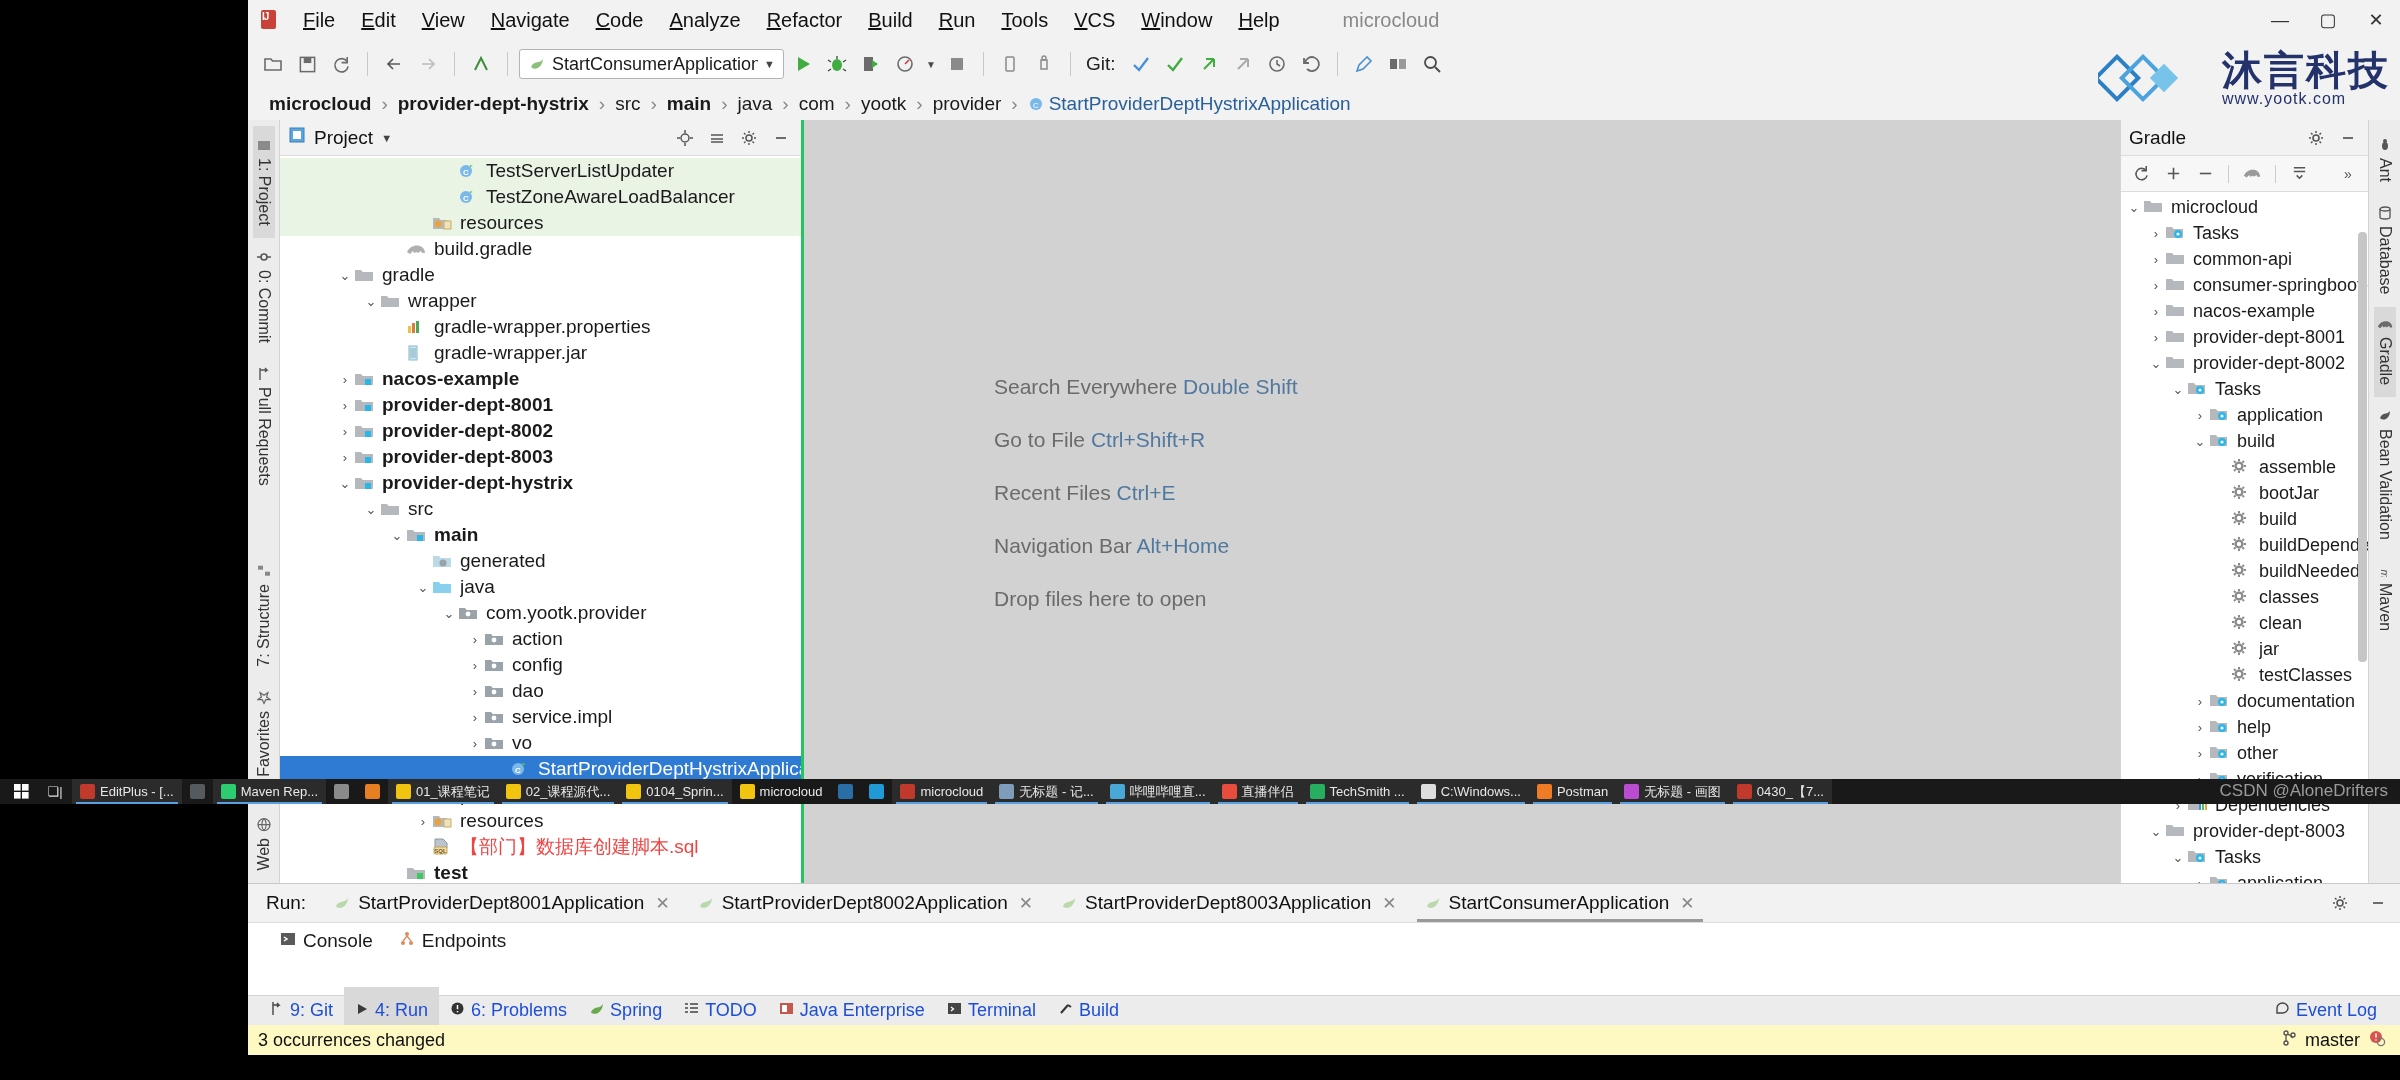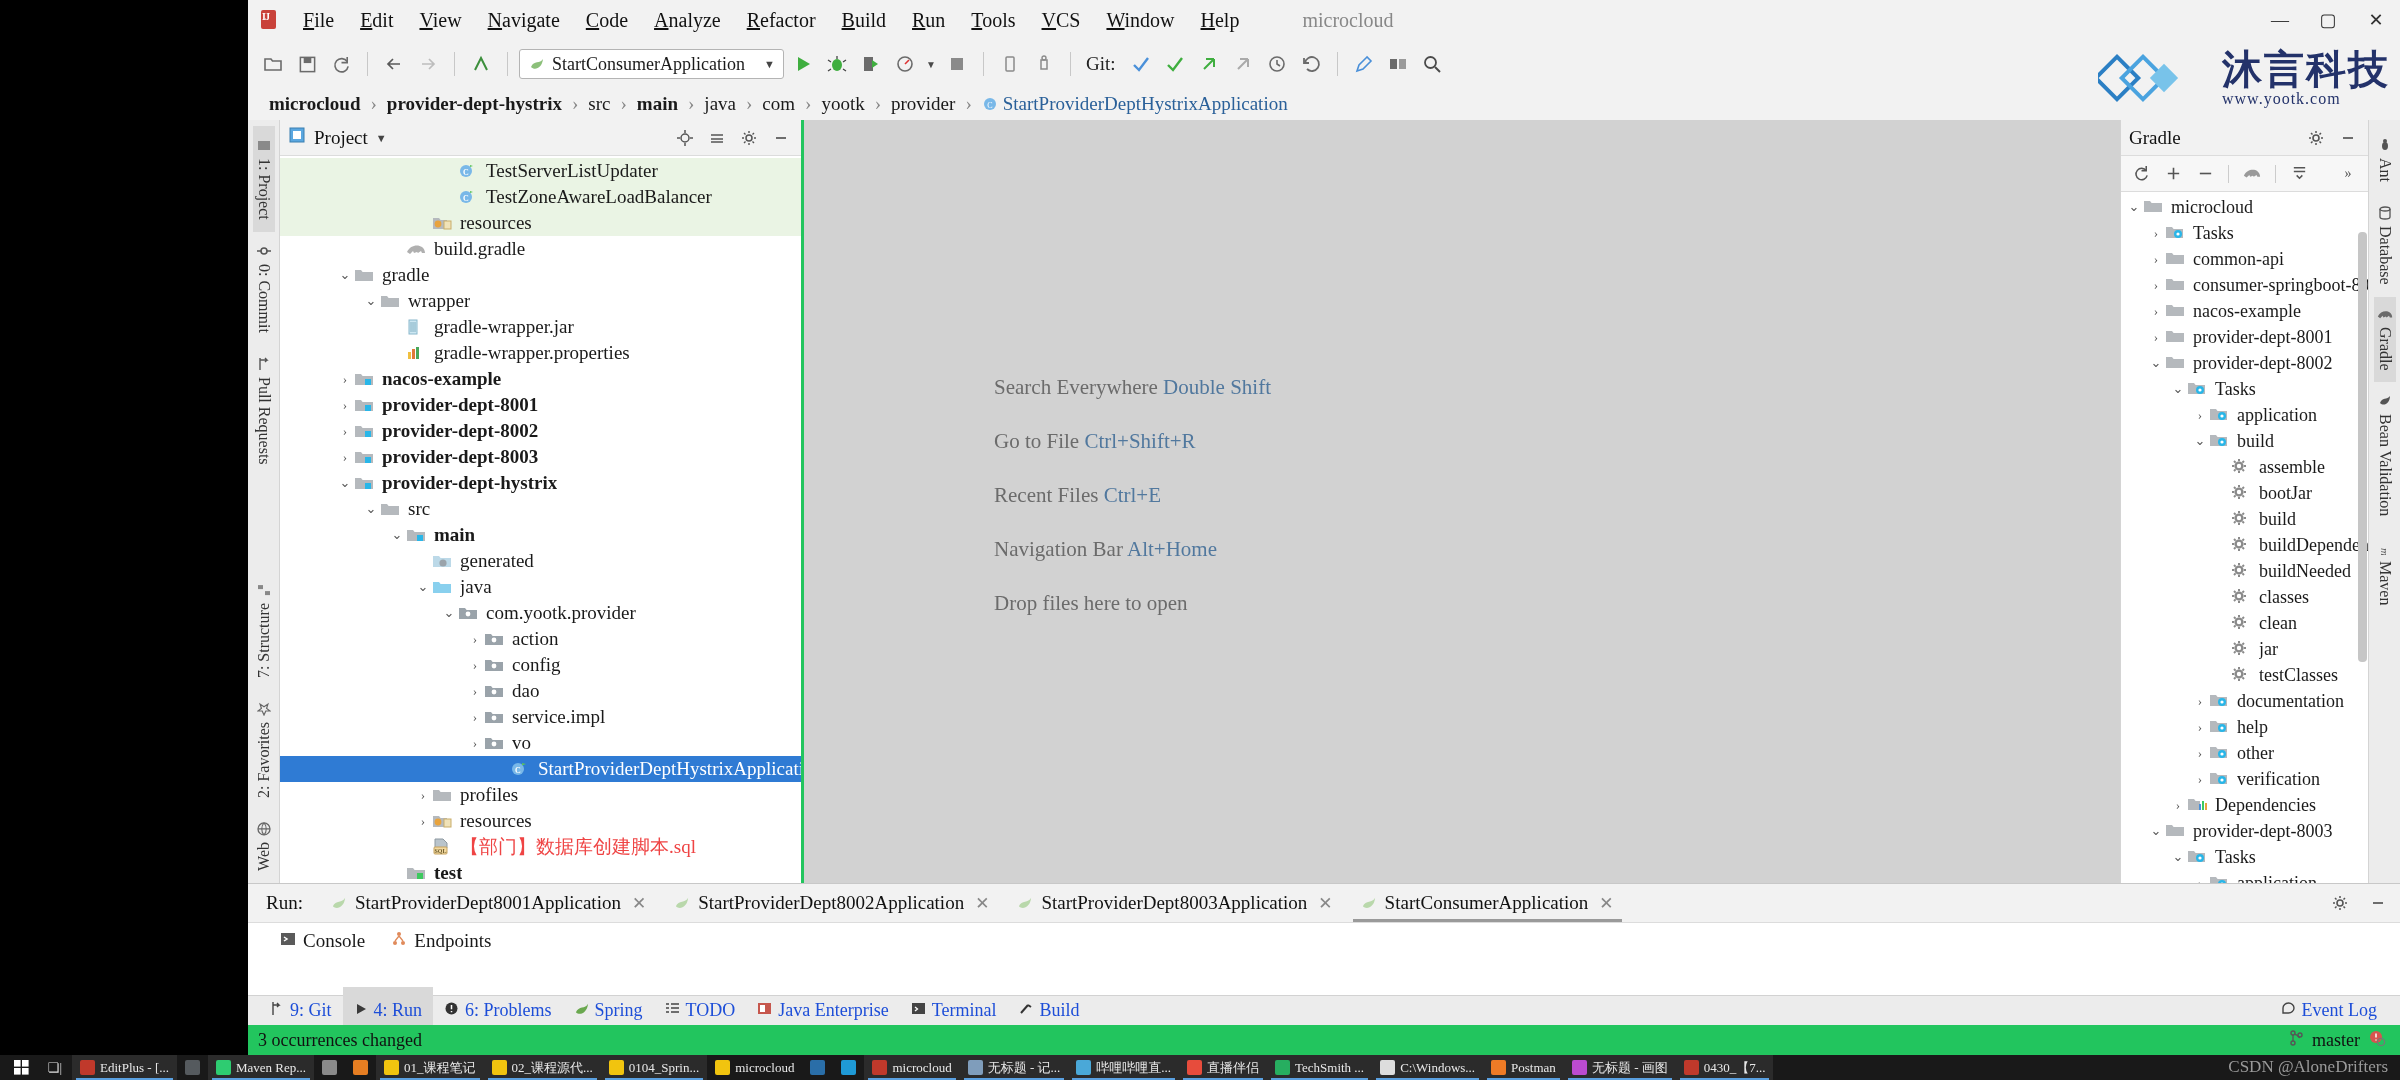--- a/index.html
+++ b/index.html
@@ -1,19 +1,19 @@
 <!DOCTYPE html>
 <html><head>
 <meta charset="utf-8">
 <style>
   * { box-sizing: border-box; margin:0; padding:0; }
   html,body { width:2400px; height:1080px; overflow:hidden; background:#000; }
   body { font-family:"Liberation Sans", sans-serif; font-size:19px; color:#1a1a1a; }
 
-  #root { position:relative; width:2400px; height:1080px;font-family:Liberation Serif, serif; }
+  #root { position:relative; width:2400px; height:804px; }
 
   
   .desk-left { position:absolute; left:0; top:0; width:248px; height:1055px; background:#000; }
 
   
   .ide { position:absolute; left:248px; top:0; width:2152px; height:1055px; background:#f2f2f2;
          display:flex; flex-direction:column; }
 
   
   .menubar { height:40px; background:#f2f2f2; display:flex; align-items:center; padding-left:10px; gap:0; position:relative;}
@@ -94,21 +94,21 @@
   .runbar .rt-ico{position:absolute;right:10px;display:flex;gap:14px;}
   .subtabs{height:36px;display:flex;align-items:center;padding-left:32px;gap:26px;background:#fff;border-top:1px solid #dcdcdc;}
   .subtab{display:flex;align-items:center;gap:7px;font-size:19px;}
   .console-blank{flex:1;background:#fff;}
 
   
   .toolstrip{height:30px;background:#ececec;display:flex;align-items:center;padding-left:10px;gap:0;border-top:1px solid #d2d2d2;position:relative;}
   .ts-item{display:flex;align-items:center;gap:6px;font-size:18px;padding:13px 11px;color:#1d4ed8;white-space:nowrap;}
   .ts-item.sel{background:#d9d9d9;}
   .ts-right{position:absolute;right:12px;display:flex;align-items:center;gap:8px;}
-  .statusbar{height:30px;background:#22c55e;display:flex;align-items:center;padding-left:10px;font-size:18px;color:#111;position:relative;}
+  .statusbar{height:30px;background:#fef9c3;display:flex;align-items:center;padding-left:10px;font-size:18px;color:#111;position:relative;}
   .sb-right{position:absolute;right:14px;display:flex;align-items:center;gap:8px;}
 
   
   .taskbar{position:absolute;left:0;bottom:0;width:2400px;height:25px;background:#191919;display:flex;align-items:center;padding-left:4px;}
   .tb-start{width:34px;height:25px;display:flex;align-items:center;justify-content:center;}
   .tb-srch{width:34px;height:25px;display:flex;align-items:center;justify-content:center;color:#ddd;font-size:13px;}
   .tk{height:25px;display:flex;align-items:center;gap:5px;padding:0 8px;color:#e8e8e8;font-size:13px;white-space:nowrap;position:relative;}
   .tk.on{background:#2b2b2b;}
   .tk.on:after{content:"";position:absolute;left:4px;right:4px;bottom:0;height:2px;background:#5aa0e0;}
   .tk .ti{width:15px;height:15px;flex:none;border-radius:2px;}
@@ -458,34 +458,34 @@
             </div>
             <div class="node" style="padding-left: 82px;">
               <span class="arrow">⌄</span>
               <span class="ico"><svg width="20" height="16" viewBox="0 0 20 16">
                   <path d="M1 3h6l1.6 2H19v9H1z" fill="#b5b9bd"></path>
                 </svg></span>
               <span class="lbl">wrapper</span>
             </div>
             <div class="node" style="padding-left: 108px;">
               <span class="arrow">&nbsp;</span>
-              <span class="ico"><svg width="14" height="16" viewBox="0 0 14 16">
-                  <rect x="3" y="1" width="8" height="14" fill="#cde7f2" stroke="#8ab8cc"></rect>
-                  <path d="M5 3v10M7 3v10M9 3v10" stroke="#7aa9bd" stroke-width="0.9"></path>
-                </svg></span>
-              <span class="lbl">gradle-wrapper.jar</span>
-            </div>
-            <div class="node" style="padding-left: 108px;">
-              <span class="arrow">&nbsp;</span>
               <span class="ico"><svg width="16" height="16" viewBox="0 0 16 16">
                   <rect x="2" y="7" width="3" height="7" fill="#f0c040"></rect>
                   <rect x="6" y="4" width="3" height="10" fill="#e07a3a"></rect>
                   <rect x="10" y="2" width="3" height="12" fill="#4aa85a"></rect>
                 </svg></span>
               <span class="lbl">gradle-wrapper.properties</span>
+            </div>
+            <div class="node" style="padding-left: 108px;">
+              <span class="arrow">&nbsp;</span>
+              <span class="ico"><svg width="14" height="16" viewBox="0 0 14 16">
+                  <rect x="3" y="1" width="8" height="14" fill="#cde7f2" stroke="#8ab8cc"></rect>
+                  <path d="M5 3v10M7 3v10M9 3v10" stroke="#7aa9bd" stroke-width="0.9"></path>
+                </svg></span>
+              <span class="lbl">gradle-wrapper.jar</span>
             </div>
             <div class="node" style="padding-left: 56px;">
               <span class="arrow">›</span>
               <span class="ico"><svg width="20" height="16" viewBox="0 0 20 16">
                   <path d="M1 3h6l1.6 2H19v9H1z" fill="#b5b9bd"></path>
                   <rect x="11" y="8" width="6" height="6" fill="#29b6e8"></rect>
                 </svg></span>
               <span class="lbl b">nacos-example</span>
             </div>
             <div class="node" style="padding-left: 56px;">

